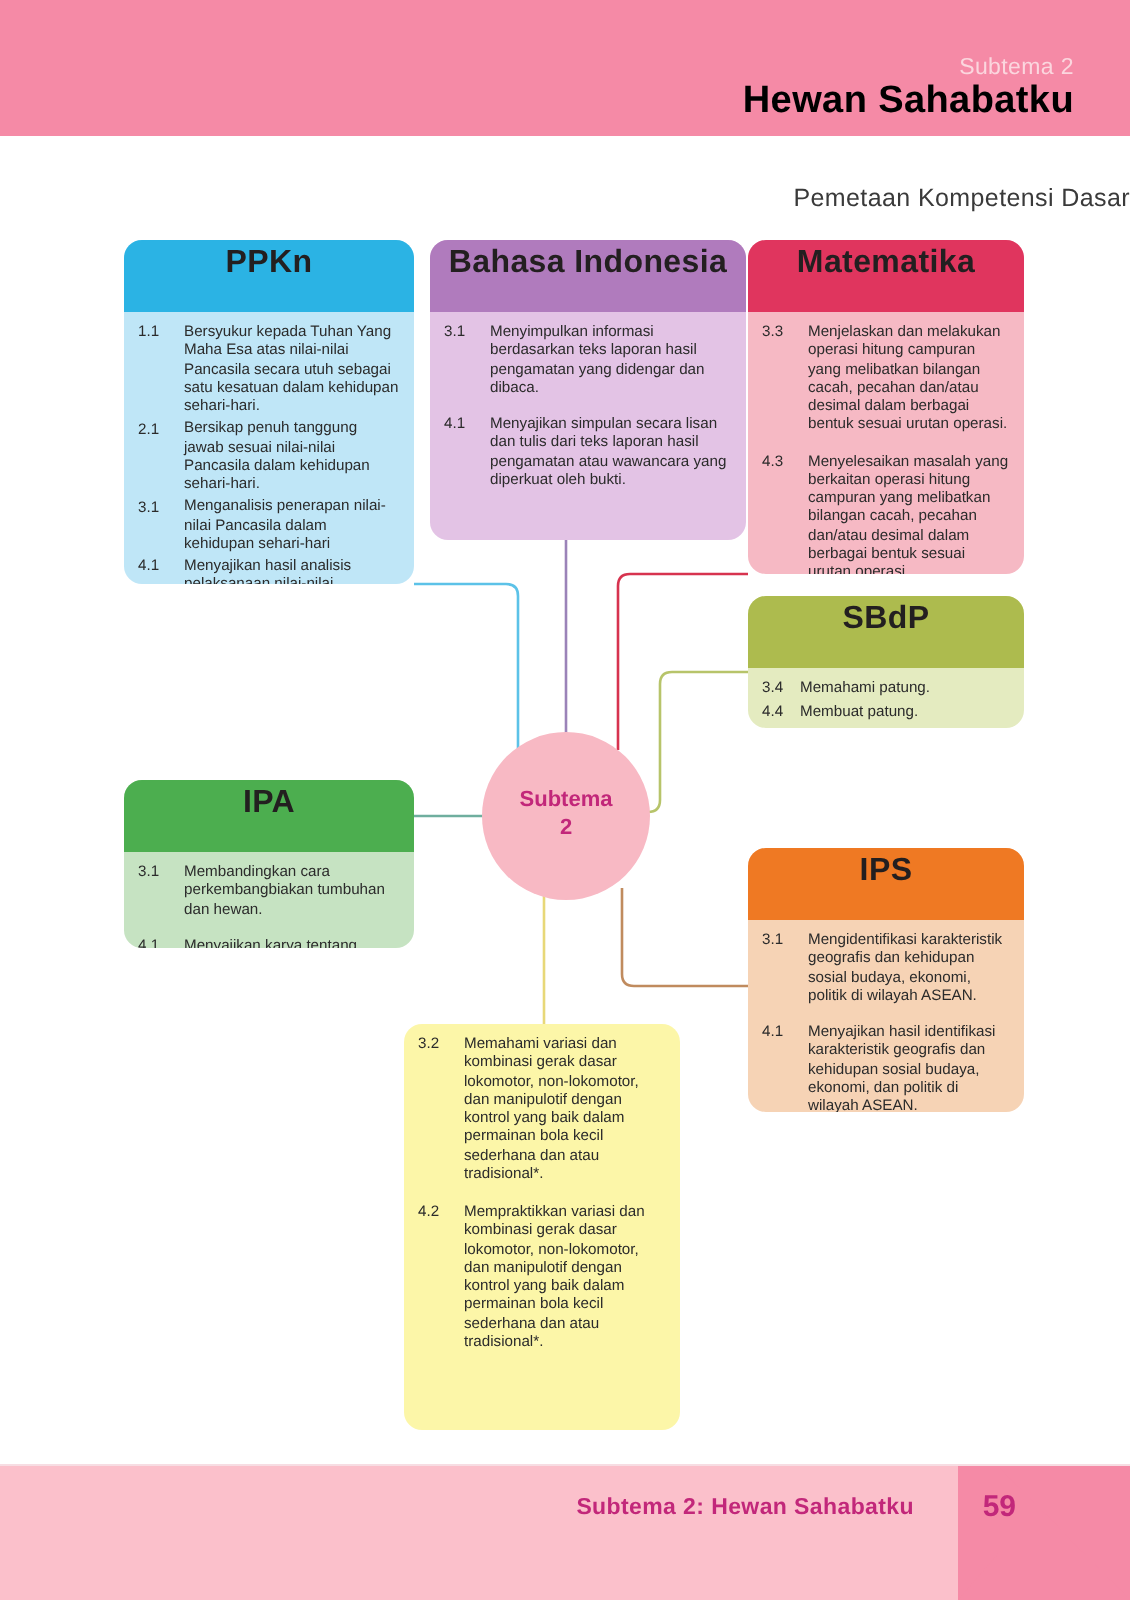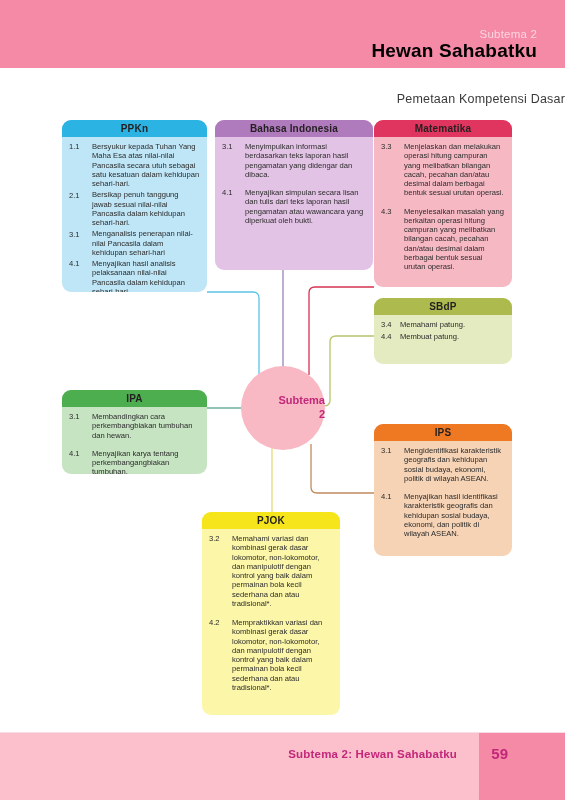--- a/index.html
+++ b/index.html
@@ -34,21 +34,21 @@
   
   .connectors{position:absolute;left:0;top:0;width:565px;height:800px;}
 
   
   .card{
     position:absolute;border-radius:9px;overflow:hidden;
     box-sizing:border-box;
   }
   .card-head{
     text-align:center;font-weight:bold;color:#231f20;
-    padding:3px 0 3px 0;font-size:10px;letter-spacing:.2px;
+    padding:3px 0 15px 0;font-size:16px;letter-spacing:.2px;
   }
   .card-body{padding:5px 7px 7px 7px;}
   .kd-row{display:flex;margin-bottom:7px;line-height:1.22;}
   .kd-row:last-child{margin-bottom:0;}
   .kd-num{
     flex:0 0 23px;font-size:7.6px;color:#2b2b2b;
     padding-top:.4px;
   }
   .kd-txt{flex:1 1 auto;font-size:7.6px;color:#2b2b2b;}
 
@@ -85,21 +85,21 @@
 
   
   #card-pjok{left:202px;top:512px;width:138px;height:203px;background:#fcf6a8;}
   #card-pjok .card-head{background:#f5e51a;}
   #card-pjok .kd-row{margin-bottom:10px;}
 
   
   .center-bubble{
     position:absolute;left:241px;top:366px;width:84px;height:84px;
     border-radius:50%;background:#f8b9c4;
-    display:flex;flex-direction:column;align-items:flex-end;justify-content:center;
+    display:flex;flex-direction:column;align-items:center;justify-content:center;
     z-index:5;
   }
   .center-bubble span{
     display:block;font-size:11px;font-weight:bold;color:#c2277a;line-height:1.25;
     text-align:center;
   }
 
   
   .footer-bar{
     position:absolute;left:0;bottom:0;width:565px;height:67px;
@@ -243,21 +243,20 @@
       <span class="kd-txt">Mengidentifikasi karakteristik geografis dan kehidupan sosial budaya, ekonomi, politik di wilayah ASEAN.</span>
     </div>
     <div class="kd-row">
       <span class="kd-num">4.1</span>
       <span class="kd-txt">Menyajikan hasil identifikasi karakteristik geografis dan kehidupan sosial budaya, ekonomi, dan politik di wilayah ASEAN.</span>
     </div>
   </div>
 </div>
 
 <div class="card" id="card-pjok">
-  <div class="card-head">PJOK</div>
   <div class="card-body">
     <div class="kd-row">
       <span class="kd-num">3.2</span>
       <span class="kd-txt">Memahami variasi dan kombinasi gerak dasar lokomotor, non-lokomotor, dan manipulotif dengan kontrol yang baik dalam permainan bola kecil sederhana dan atau tradisional*.</span>
     </div>
     <div class="kd-row">
       <span class="kd-num">4.2</span>
       <span class="kd-txt">Mempraktikkan variasi dan kombinasi gerak dasar lokomotor, non-lokomotor, dan manipulotif dengan kontrol yang baik dalam permainan bola kecil sederhana dan atau tradisional*.</span>
     </div>
   </div>

